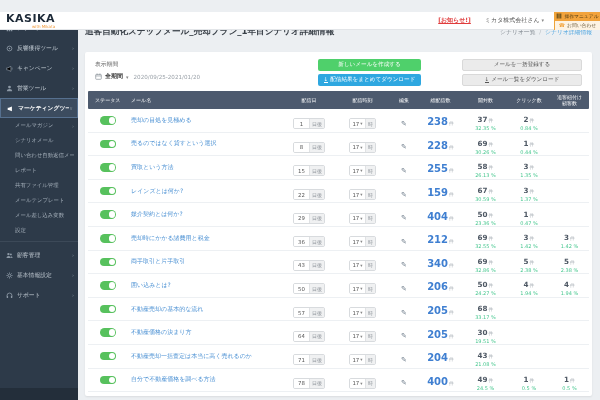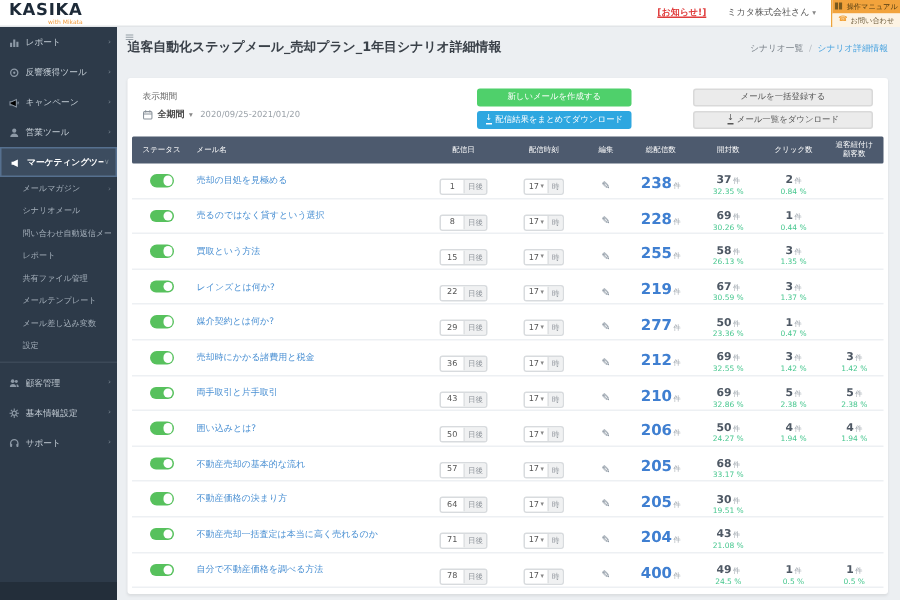--- a/index.html
+++ b/index.html
@@ -1,21 +1,21 @@
 <!DOCTYPE html>
 <html><head>
 <meta charset="utf-8">
 <style>
   * { margin:0; padding:0; box-sizing:border-box; }
   html,body { background:#d8dbe0; }
   body { font-family:"DejaVu Sans","Liberation Sans",sans-serif; }
   .screen { position:relative; width:600px; height:400px; background:#eceff2; overflow:hidden; }
 
   
-  .topbar { position:absolute; top:0; left:0; right:0; height:18px; background:#fff; border-bottom:1px solid #e2e5e8; z-index:30; display:flex; align-items:center; }
+  .topbar { position:absolute; top:12px; left:0; right:0; height:18px; background:#fff; border-bottom:1px solid #e2e5e8; z-index:30; display:flex; align-items:center; }
   .logo { margin-left:6px; font-size:11px; font-weight:800; letter-spacing:.5px; color:#1d2a38; line-height:1; }
   .logo-sub { display:block; font-size:4px; font-weight:400; color:#f09b3c; text-align:right; margin-top:1px; letter-spacing:0; }
   .topbar-right { margin-left:auto; display:flex; align-items:center; height:100%; }
   .notice-link { font-size:6px; color:#e03c3c; font-weight:bold; text-decoration:underline; margin-right:14px; cursor:pointer; }
   .account { font-size:6px; color:#555; margin-right:10px; cursor:pointer; white-space:nowrap; }
   .account .caret { font-size:5px; color:#888; }
   .help-box { width:46px; height:18px; display:flex; flex-direction:column; border-left:1px solid #eda43a; }
   .help-row { flex:1; display:flex; align-items:center; justify-content:center; gap:2px; font-size:4.8px; white-space:nowrap; cursor:pointer; }
   .help-row.manual { background:#f2a33c; color:#4d3a12; }
   .help-row.contact { background:#fdf3e3; color:#6b5a3a; }
@@ -459,21 +459,21 @@
                     <span>17</span>
                     <span class="caret">▾</span>
                   </span>
                   <span class="iaddon">時</span>
                 </span>
               </div>
               <div class="cell c-edit">
                 <span class="edit-glyph">✎</span>
               </div>
               <div class="cell c-sent">
-                <span class="num-blue">219</span><span class="unit">件</span>
+                <span class="num-blue">159</span><span class="unit">件</span>
               </div>
               <div class="cell c-stat">
                 <div class="stat">
                   <span class="num">67</span><span class="unit">件</span>
                   <div class="pct">30.59 %</div>
                 </div>
               </div>
               <div class="cell c-stat">
                 <div class="stat">
                   <span class="num">3</span><span class="unit">件</span>
@@ -509,21 +509,21 @@
                     <span>17</span>
                     <span class="caret">▾</span>
                   </span>
                   <span class="iaddon">時</span>
                 </span>
               </div>
               <div class="cell c-edit">
                 <span class="edit-glyph">✎</span>
               </div>
               <div class="cell c-sent">
-                <span class="num-blue">277</span><span class="unit">件</span>
+                <span class="num-blue">404</span><span class="unit">件</span>
               </div>
               <div class="cell c-stat">
                 <div class="stat">
                   <span class="num">50</span><span class="unit">件</span>
                   <div class="pct">23.36 %</div>
                 </div>
               </div>
               <div class="cell c-stat">
                 <div class="stat">
                   <span class="num">1</span><span class="unit">件</span>
@@ -609,21 +609,21 @@
                     <span>17</span>
                     <span class="caret">▾</span>
                   </span>
                   <span class="iaddon">時</span>
                 </span>
               </div>
               <div class="cell c-edit">
                 <span class="edit-glyph">✎</span>
               </div>
               <div class="cell c-sent">
-                <span class="num-blue">210</span><span class="unit">件</span>
+                <span class="num-blue">340</span><span class="unit">件</span>
               </div>
               <div class="cell c-stat">
                 <div class="stat">
                   <span class="num">69</span><span class="unit">件</span>
                   <div class="pct">32.86 %</div>
                 </div>
               </div>
               <div class="cell c-stat">
                 <div class="stat">
                   <span class="num">5</span><span class="unit">件</span>

